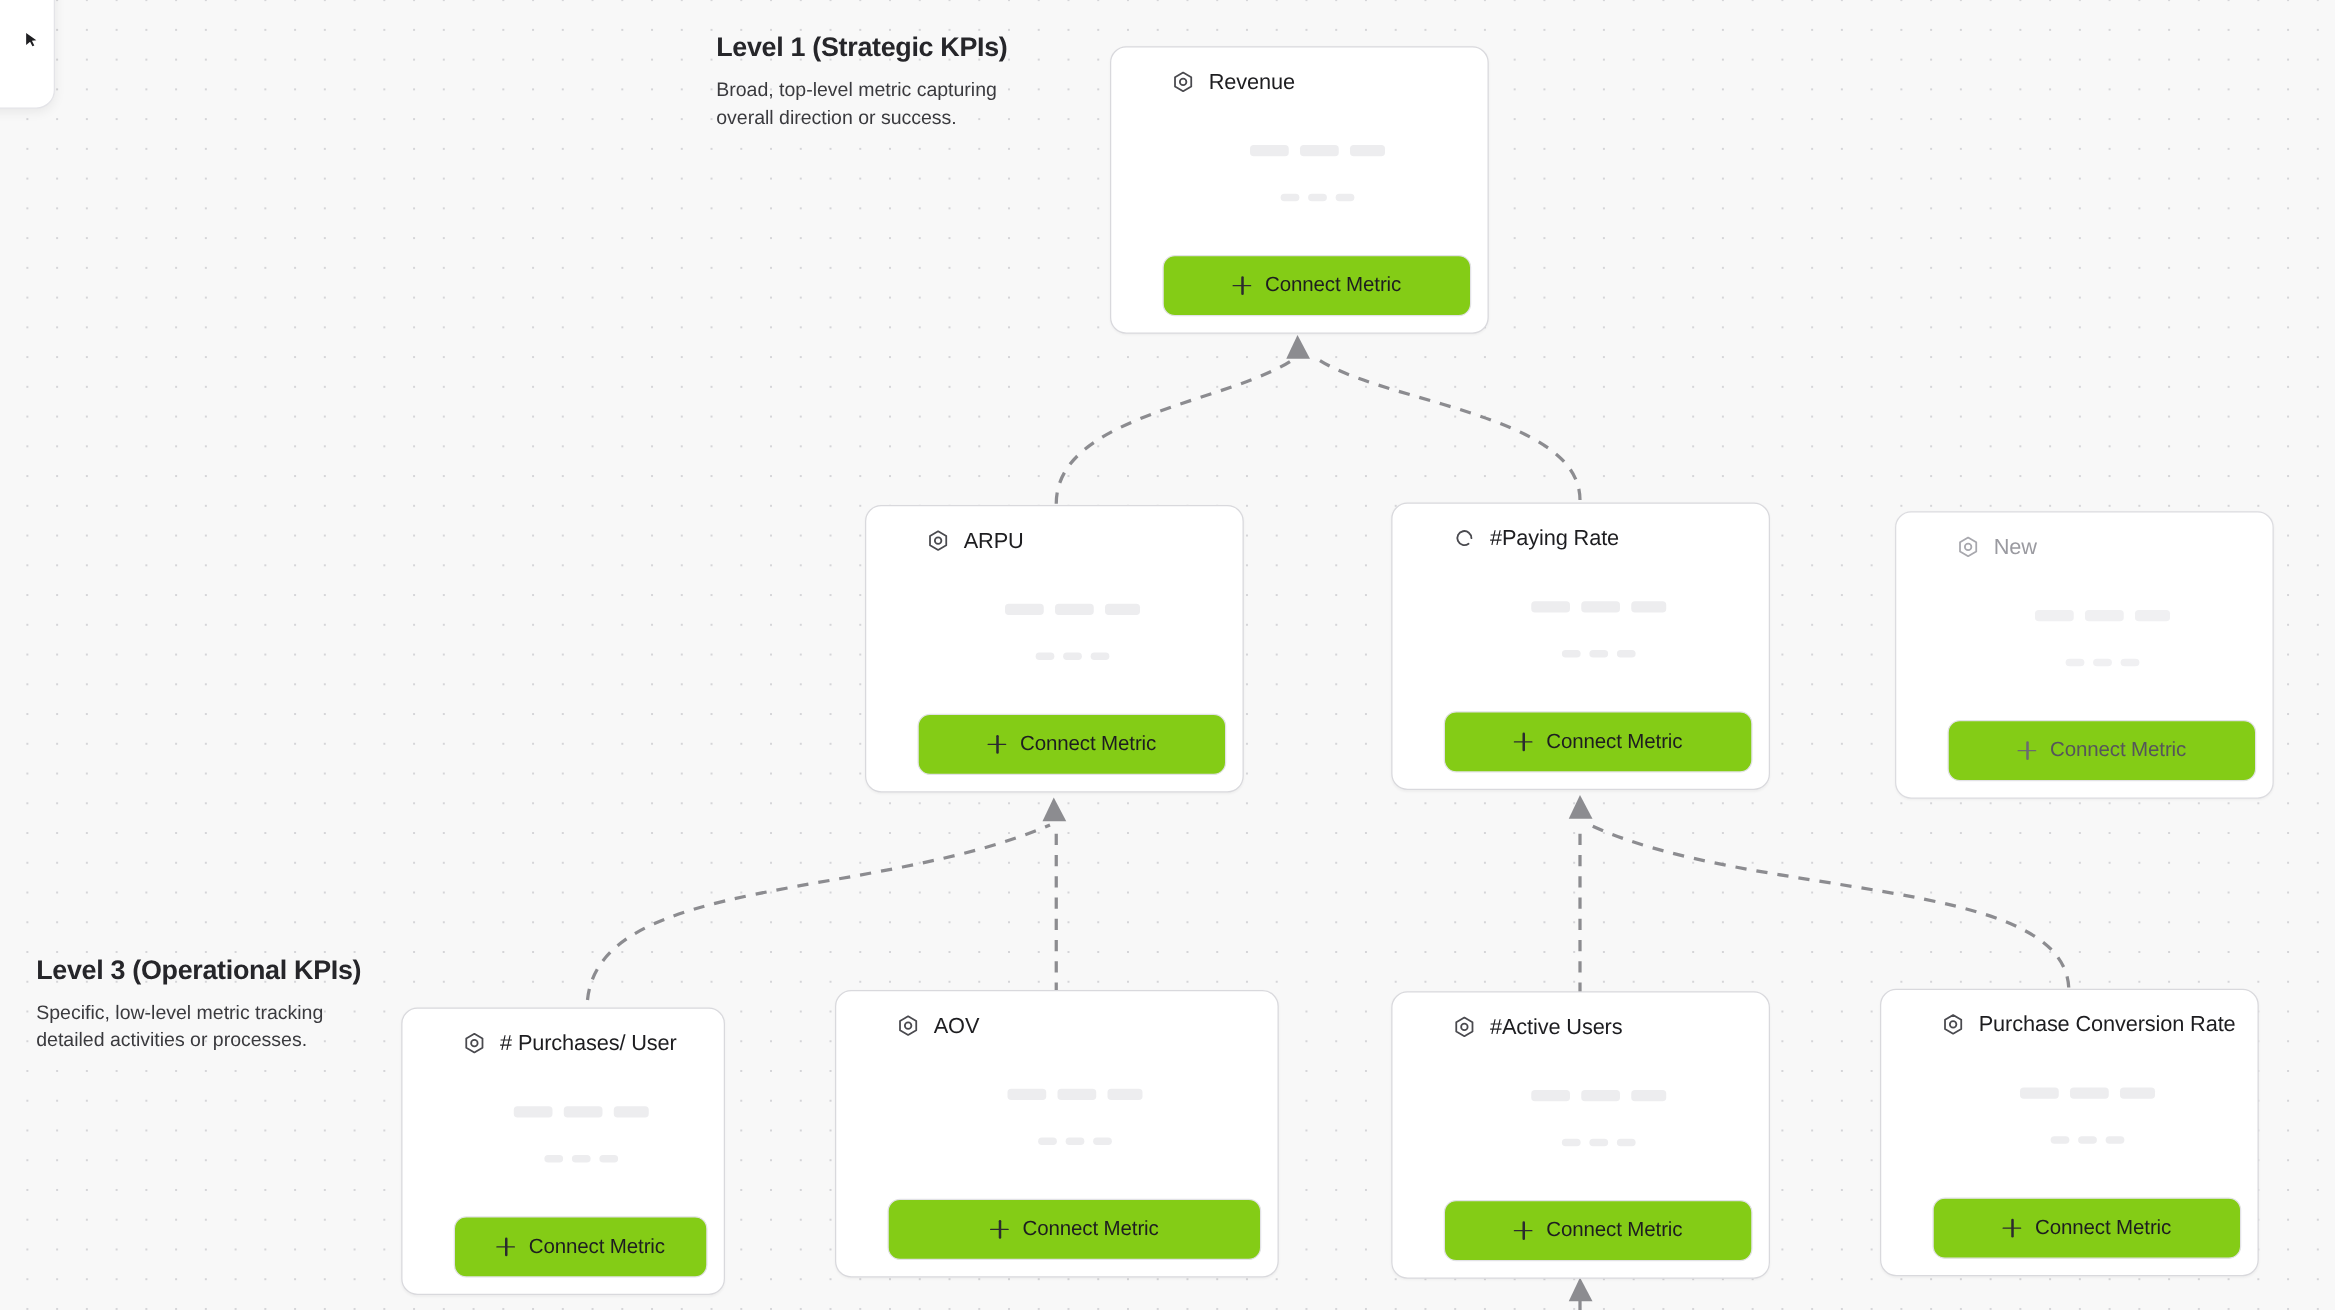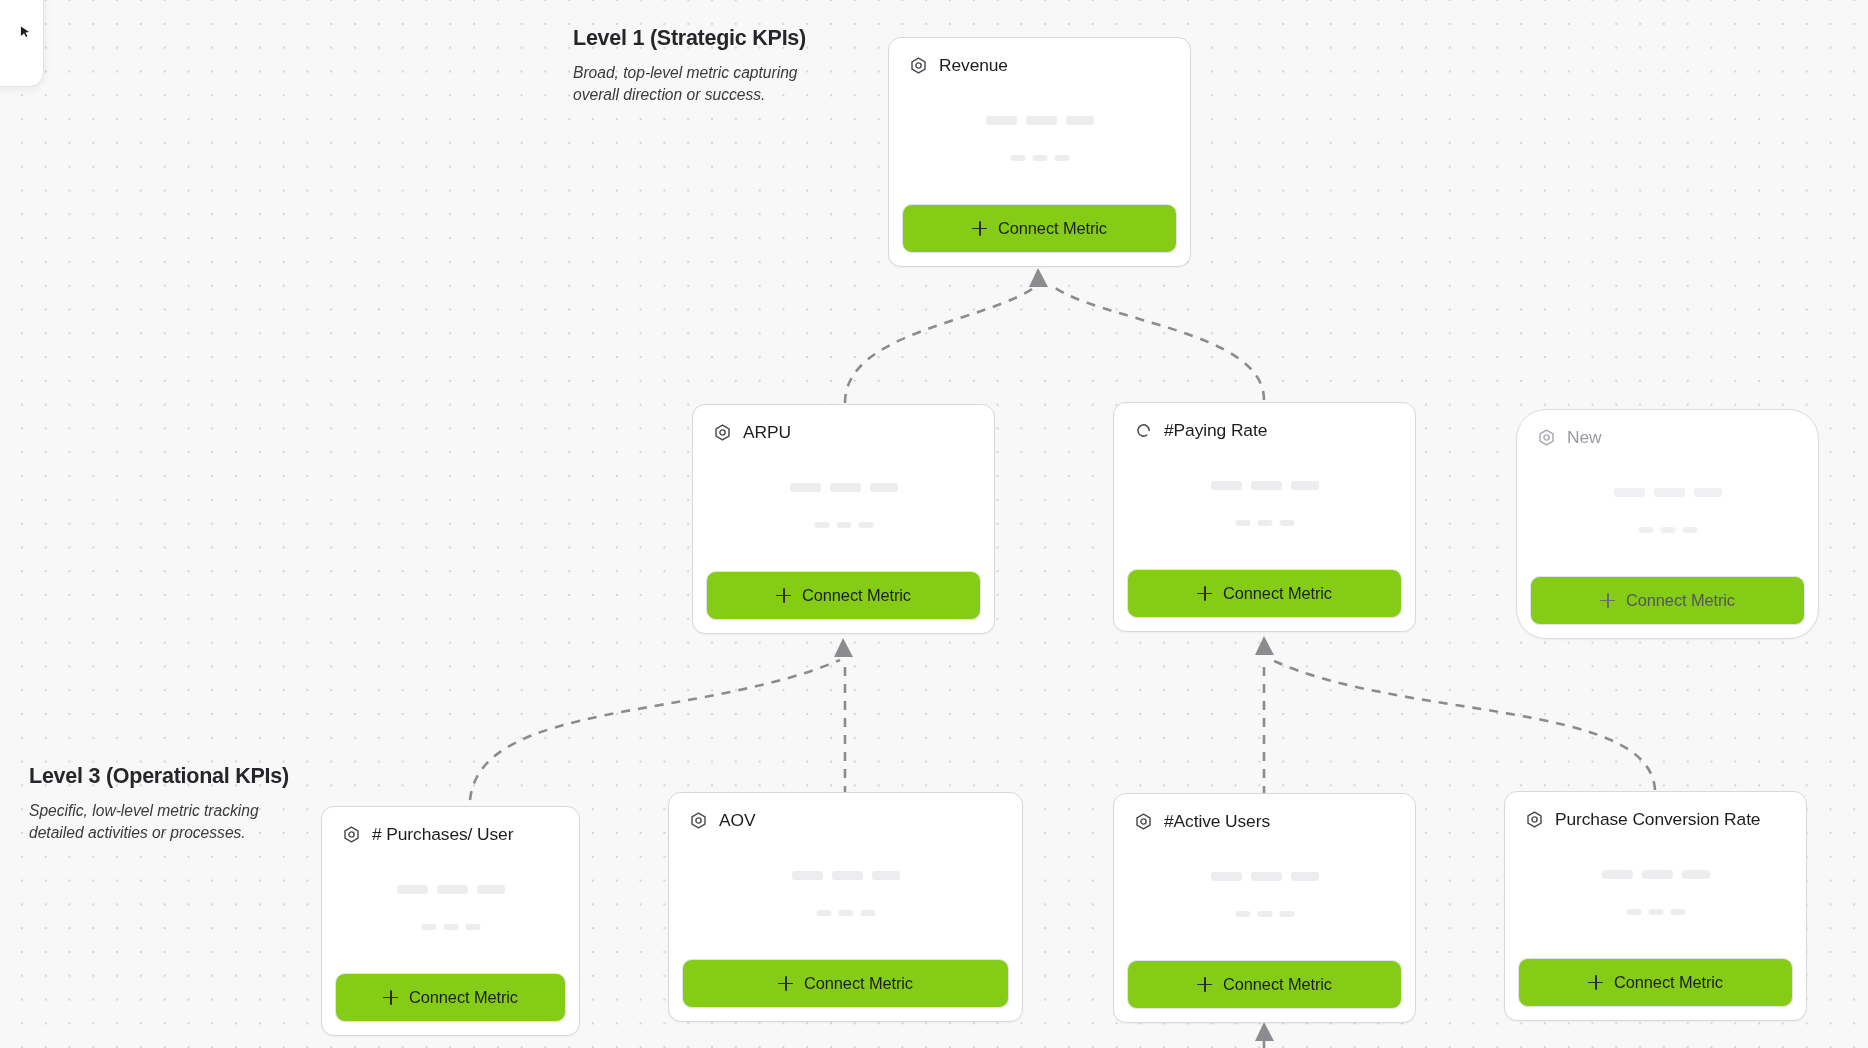--- a/index.html
+++ b/index.html
@@ -57,33 +57,33 @@
     letter-spacing: -0.25px;
     color: #26262a;
     white-space: nowrap;
   }
   .level-desc {
     margin-top: 11px;
     font-size: 15.6px;
     line-height: 1.38;
     color: #3a3a3e;
     max-width: 250px;
-    font-style: italic;
   }
 
   
   .card {
     position: absolute;
     background: #ffffff;
     border: 1.3px solid #d9d9dd;
     border-radius: 13px;
     box-shadow: 0 1px 2px rgba(16,16,20,0.045);
     display: flex;
     flex-direction: column;
     z-index: 2;
+    padding-left: 28px;
   }
   .card-head {
     display: flex;
     align-items: center;
     gap: 11px;
     padding: 17px 20px 0 20px;
   }
   .card-icon {
     width: 19px;
     height: 19px;
@@ -304,21 +304,21 @@
         <span class="skel"></span>
         <span class="skel"></span>
       </div>
     </div>
     <div class="connect-btn">
       <span class="plus"></span>
       <span class="connect-label">Connect Metric</span>
     </div>
   </div>
 
-  <div class="card muted" style="left:1516px; top:409px; width:303px; height:230px;border-radius:30px;">
+  <div class="card muted" style="left:1516px; top:409px; width:303px; height:230px;">
     <div class="card-head">
       <span class="card-icon">
         <svg viewBox="0 0 24 24" fill="none" stroke="currentColor" stroke-width="1.8">
           <path d="M12 2.6 20.2 7.3v9.4L12 21.4 3.8 16.7V7.3z" stroke-linejoin="round"></path>
           <circle cx="12" cy="12" r="3.3"></circle>
         </svg>
       </span>
       <span class="card-title">New</span>
     </div>
     <div class="card-body">

